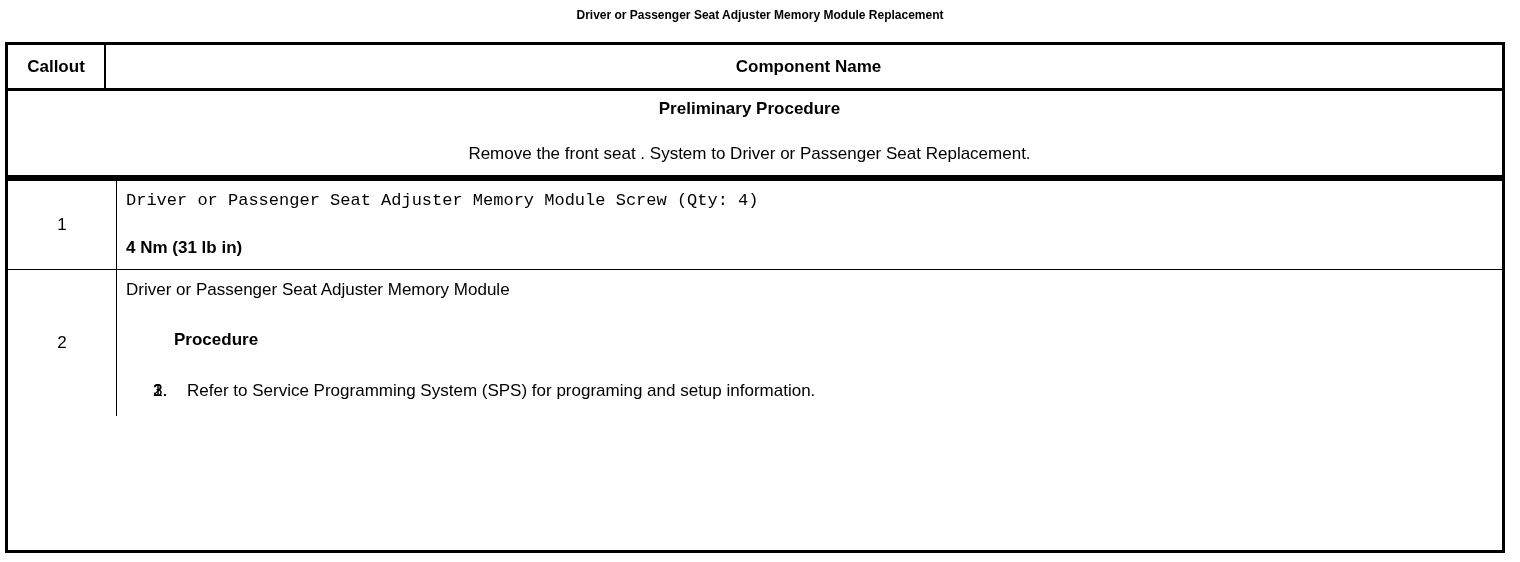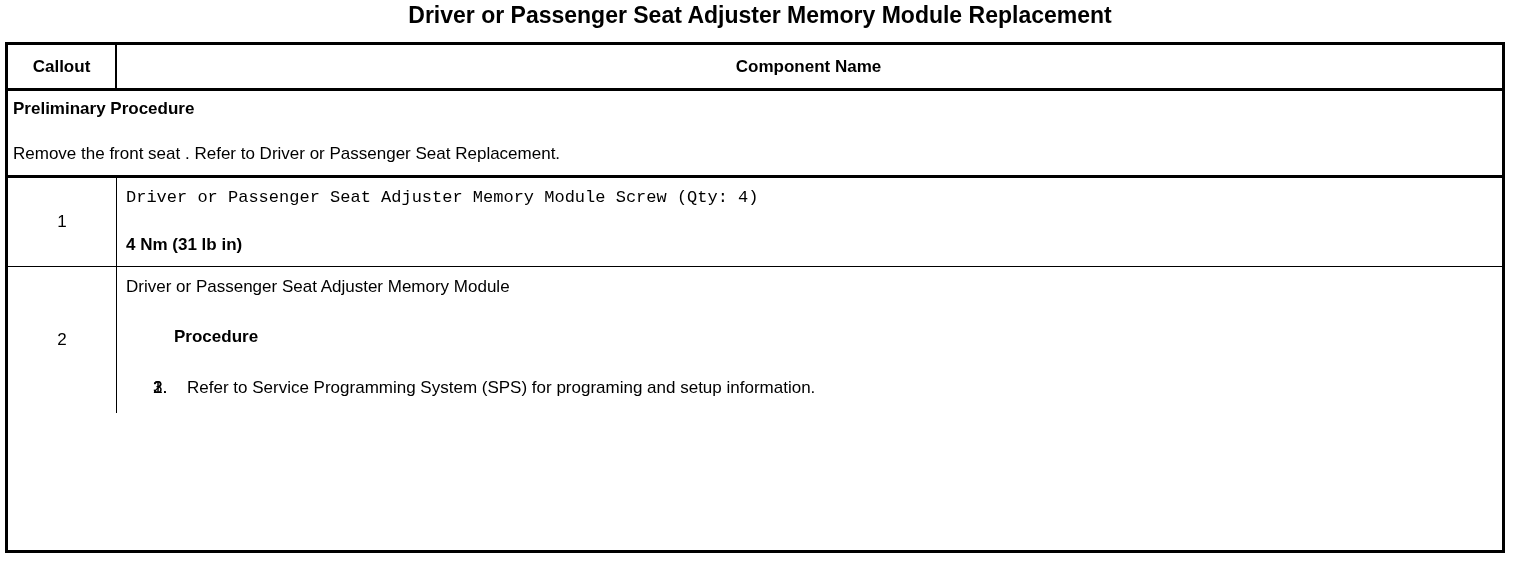--- a/index.html
+++ b/index.html
@@ -21,21 +21,21 @@
     overflow: hidden;
   }
 
   
   .doc-title {
     position: absolute;
     left: 0;
     top: 4px;
     width: 1520px;
     text-align: center;
-    font-size: 23px;
+    font-size: 12px;
     font-weight: bold;
     line-height: 22px;
     letter-spacing: 0px;
     white-space: nowrap;
   }
 
   
   .proc-table {
     position: absolute;
     left: 5px;
@@ -52,21 +52,21 @@
   .thead {
     position: relative;
     height: 46px;
     box-sizing: border-box;
     border-bottom: 3px solid #000000;
   }
   .th-callout {
     position: absolute;
     left: 0;
     top: 0;
-    width: 109px;
+    width: 98px;
     height: 43px;
     line-height: 43px;
     text-align: center;
     font-size: 17px;
     font-weight: bold;
     box-sizing: border-box;
     border-right: 2px solid #000000;
   }
   .th-component {
     position: absolute;
@@ -77,22 +77,23 @@
     line-height: 43px;
     text-align: center;
     font-size: 17px;
     font-weight: bold;
   }
 
   
   .prelim-row {
     position: relative;
     box-sizing: border-box;
-    border-bottom: 3px solid #000000;
+    border-bottom: 6px solid #000000;
     padding: 6px 16px 10px 5px;
+    text-align: center;
   }
   .prelim-heading {
     font-size: 17px;
     font-weight: bold;
     line-height: 24px;
     margin: 0 0 22px 0;
   }
   .prelim-text {
     font-size: 17px;
     font-weight: normal;
@@ -175,21 +176,21 @@
 
   <div class="proc-table">
 
     <div class="thead">
       <div class="th-callout">Callout</div>
       <div class="th-component">Component Name</div>
     </div>
 
     <div class="prelim-row">
       <div class="prelim-heading">Preliminary Procedure</div>
-      <div class="prelim-text">Remove the front seat . Refer to Driver or Passenger Seat Replacement.</div>
+      <div class="prelim-text">Remove the front seat . System to Driver or Passenger Seat Replacement.</div>
     </div>
 
     <div class="body-row">
       <div class="cell-callout">1</div>
       <div class="cell-component">
         <div class="line gap-big">Driver or Passenger Seat Adjuster Memory Module Screw (Qty: 4)</div>
         <div class="line bold">4 Nm (31 lb in)</div>
       </div>
     </div>
 

